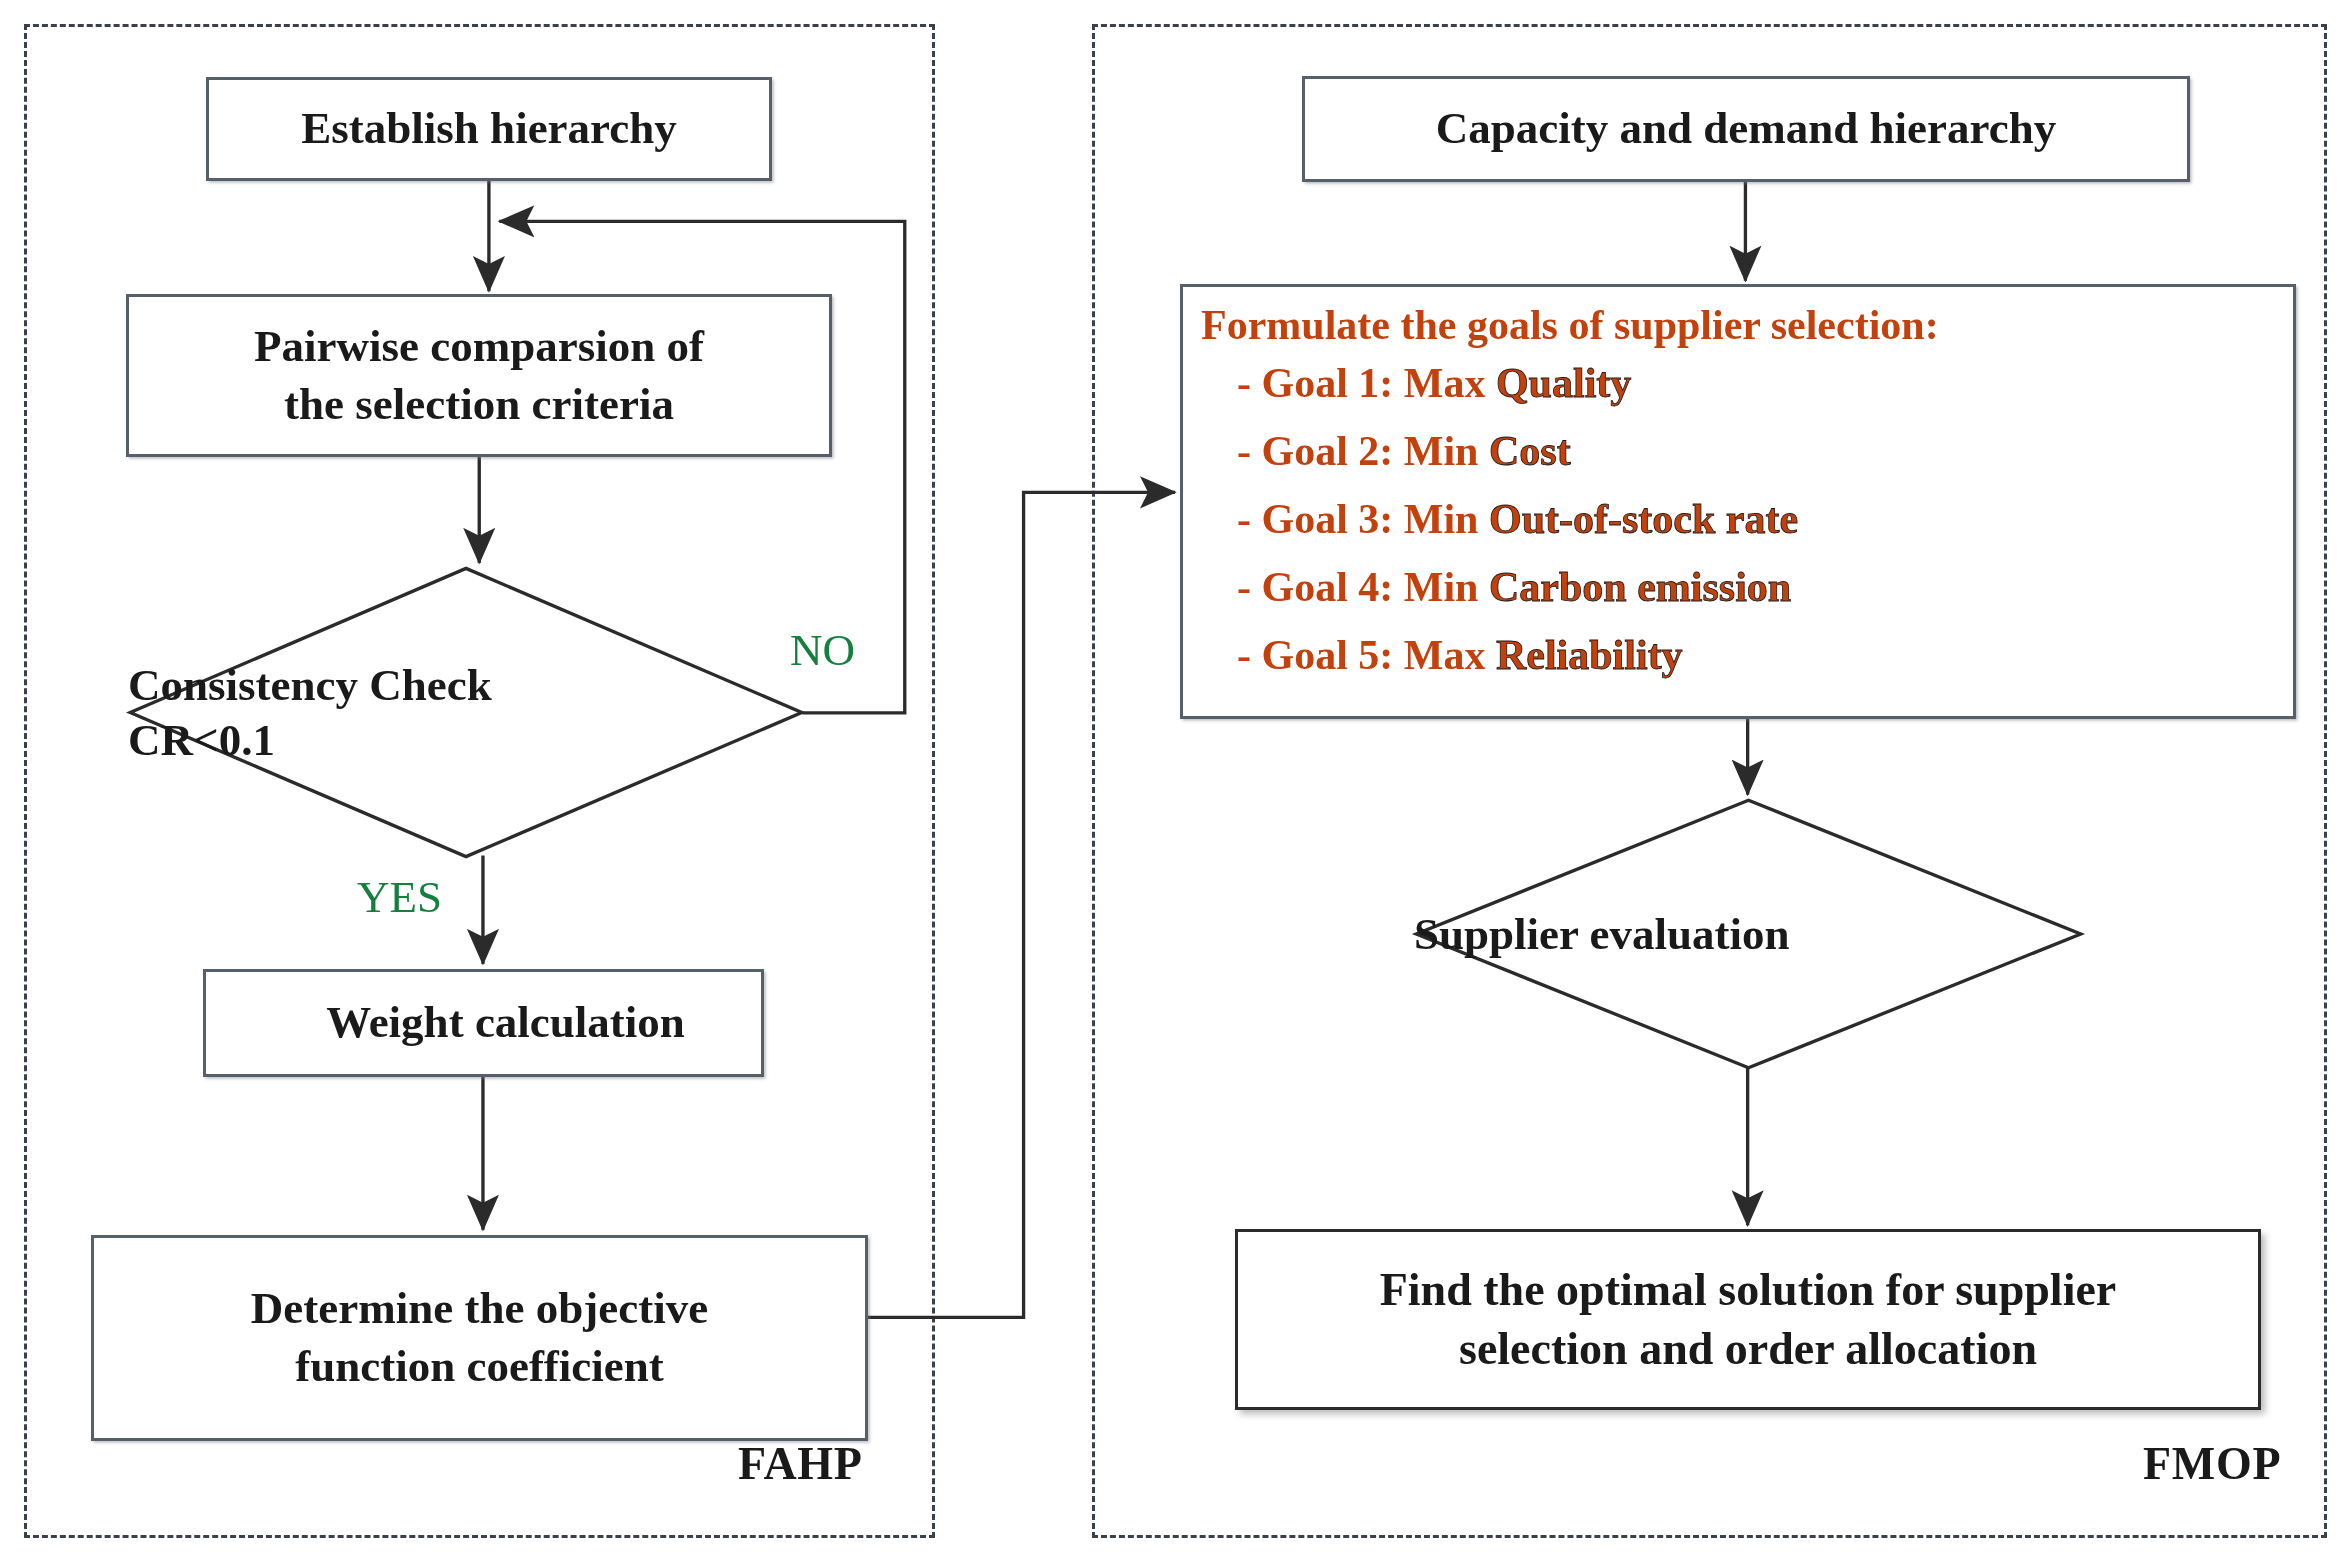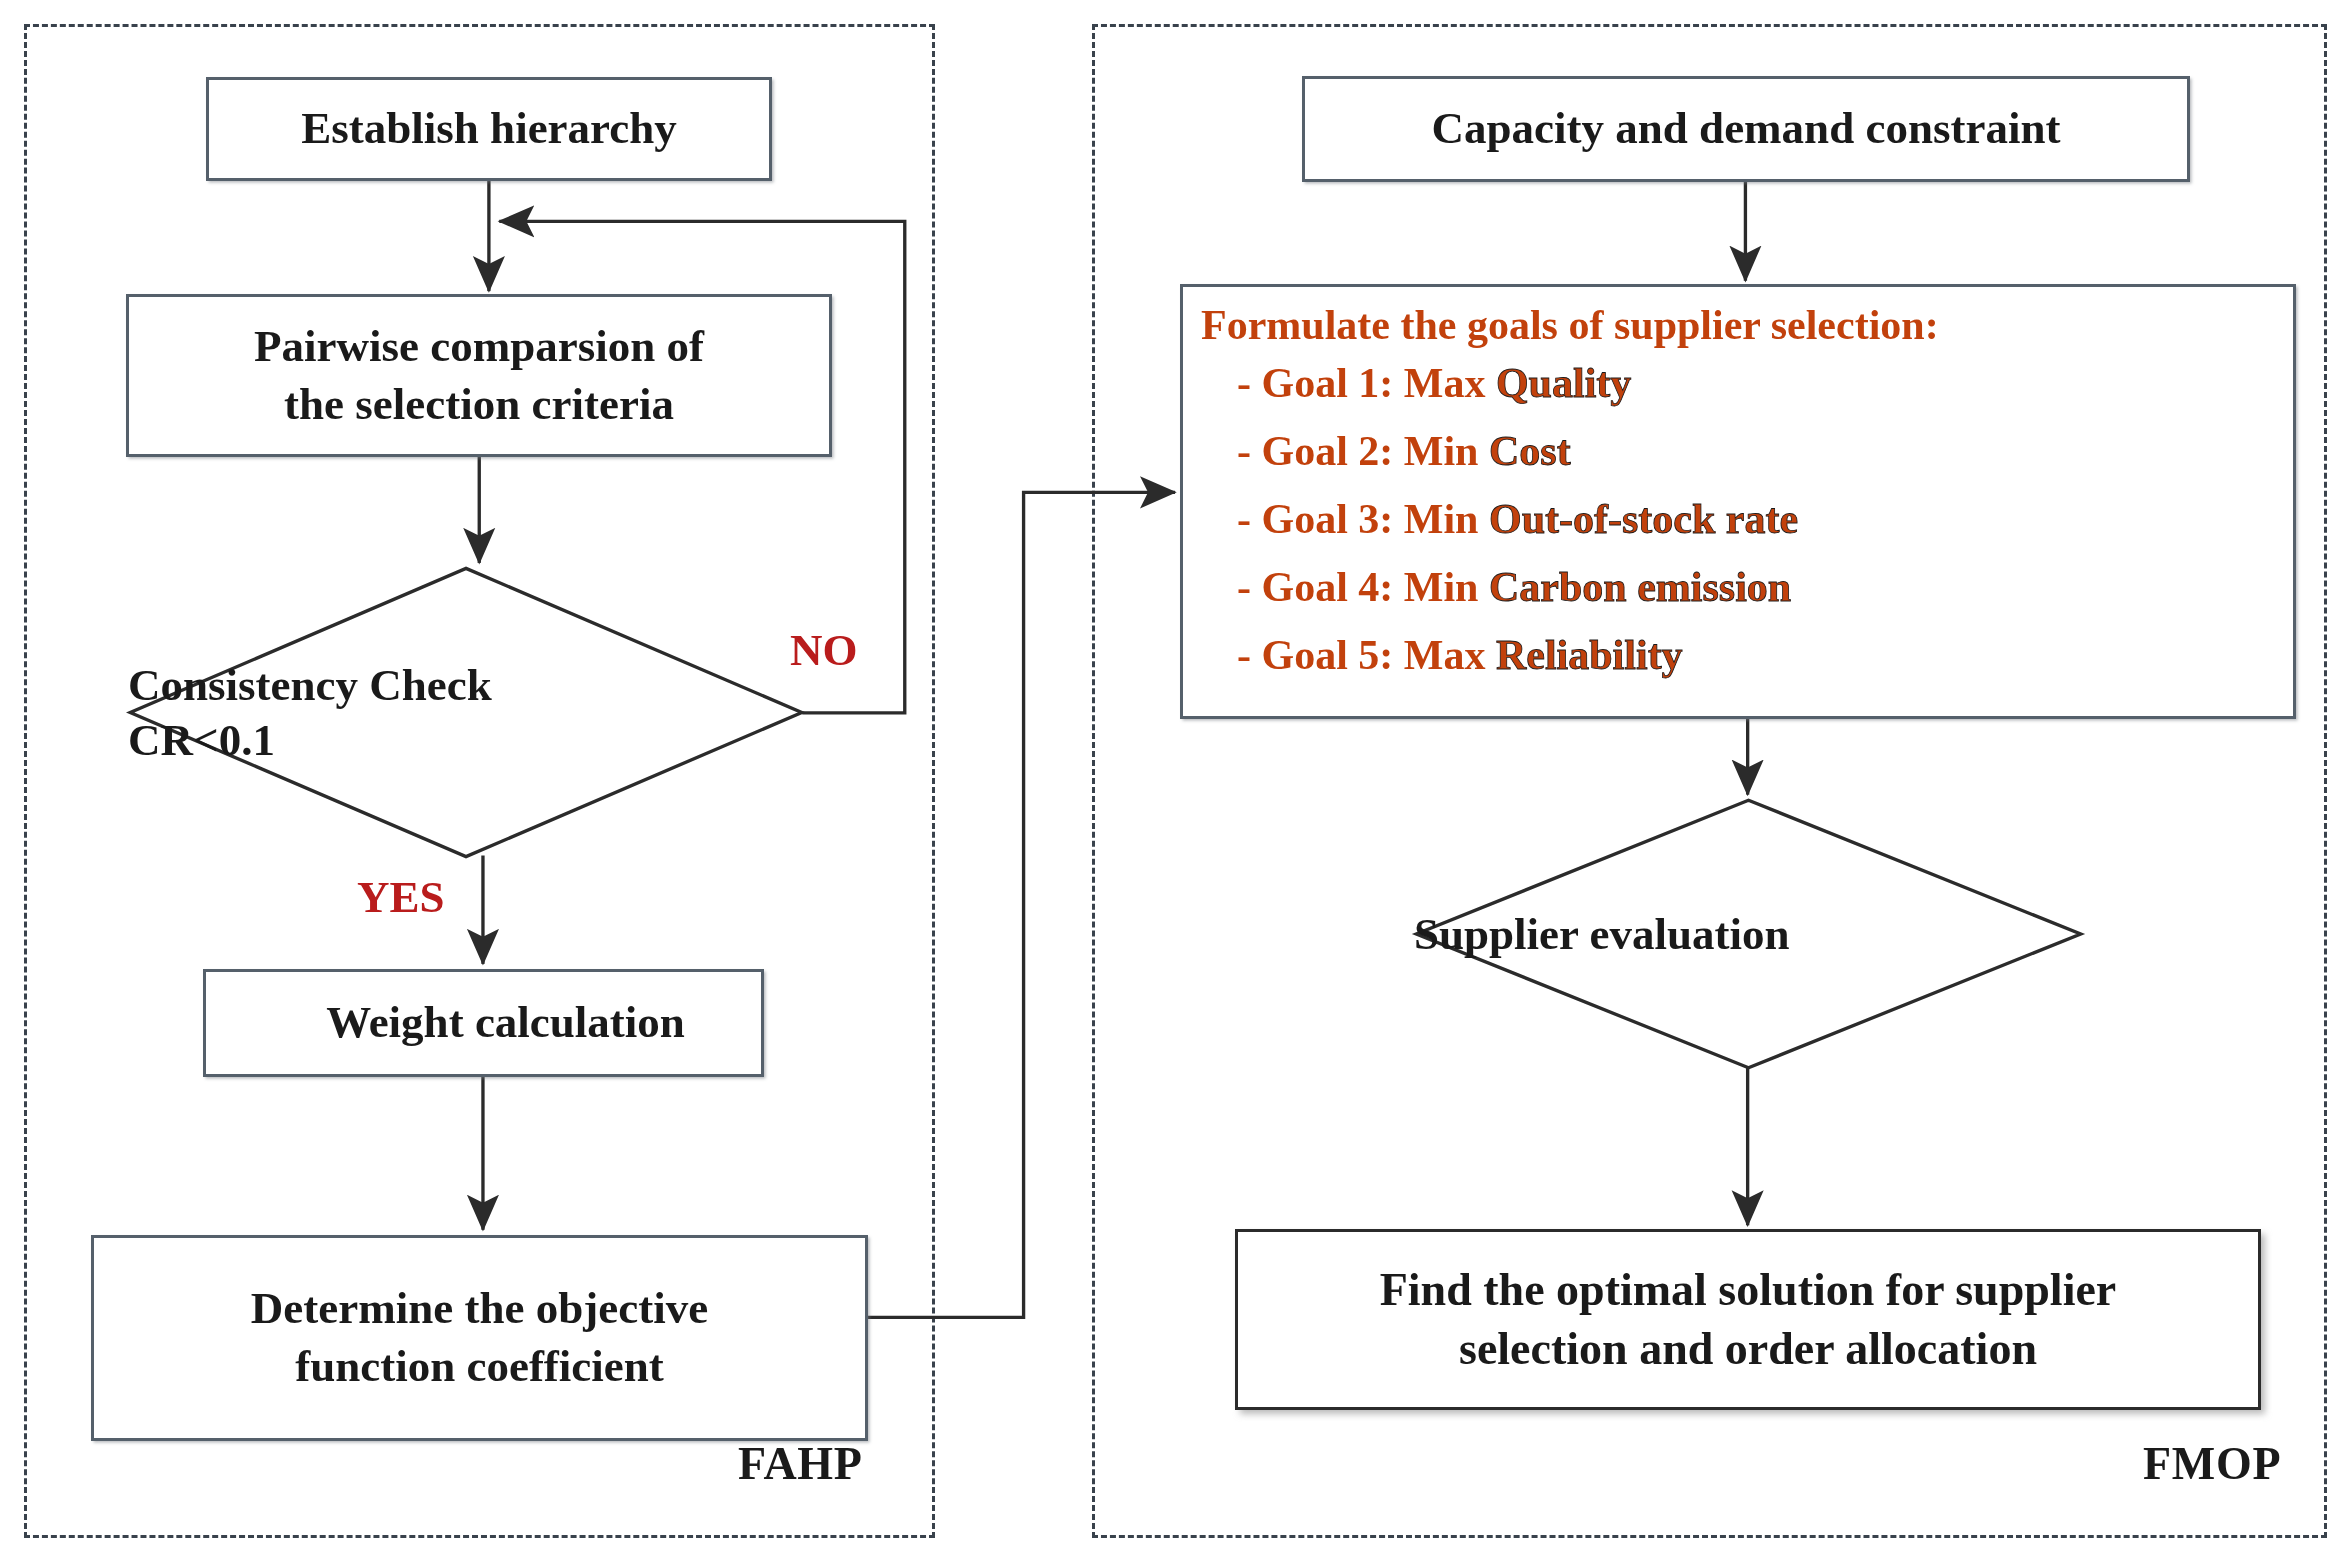--- a/index.html
+++ b/index.html
@@ -72,21 +72,21 @@
   .diamond .dlabel{
     position:absolute;left:0;top:0;width:100%;height:100%;
     display:flex;flex-direction:column;align-items:flex-start;justify-content:center;
     font-weight:bold;color:#1a1a1a;text-align:center;line-height:1.22;
     pointer-events:none;
   }
 
   
   .conn{position:absolute;left:0;top:0;width:2342px;height:1561px;pointer-events:none;}
   .edge-label{
-    position:absolute;font-weight:bold;color:#b91c1c;white-space:nowrap;
+    position:absolute;font-weight:normal;color:#15803d;white-space:nowrap;
   }
 </style>
 </head>
 <body>
 
 <div id="stage">
 
   <div class="panel" style="left:24px;top:24px;width:911px;height:1514px;"></div>
   <div class="panel" style="left:1092px;top:24px;width:1235px;height:1514px;"></div>
 
@@ -154,21 +154,21 @@
   </div>
 
   <div class="node" style="left:91px;top:1235px;width:777px;height:206px;font-size:45px;">
     <span class="txt">
       <span>Determine the objective</span><br>
       <span>function coefficient</span>
     </span>
   </div>
 
   <div class="node" style="left:1302px;top:76px;width:888px;height:106px;font-size:45px;">
-    <span class="txt">Capacity and demand constraint</span>
+    <span class="txt">Capacity and demand hierarchy</span>
   </div>
 
   <div class="listnode" style="left:1180px;top:284px;width:1116px;height:435px;">
     <div class="head">Formulate the  goals of supplier selection:</div>
     <ul>
       <li><span>- Goal 1: Max </span><span class="strong">Quality</span></li>
       <li><span>- Goal 2: Min </span><span class="strong">Cost</span></li>
       <li><span>- Goal 3: Min </span><span class="strong">Out-of-stock rate</span></li>
       <li><span>- Goal 4: Min </span><span class="strong">Carbon emission</span></li>
       <li><span>- Goal 5: Max </span><span class="strong">Reliability</span></li>

